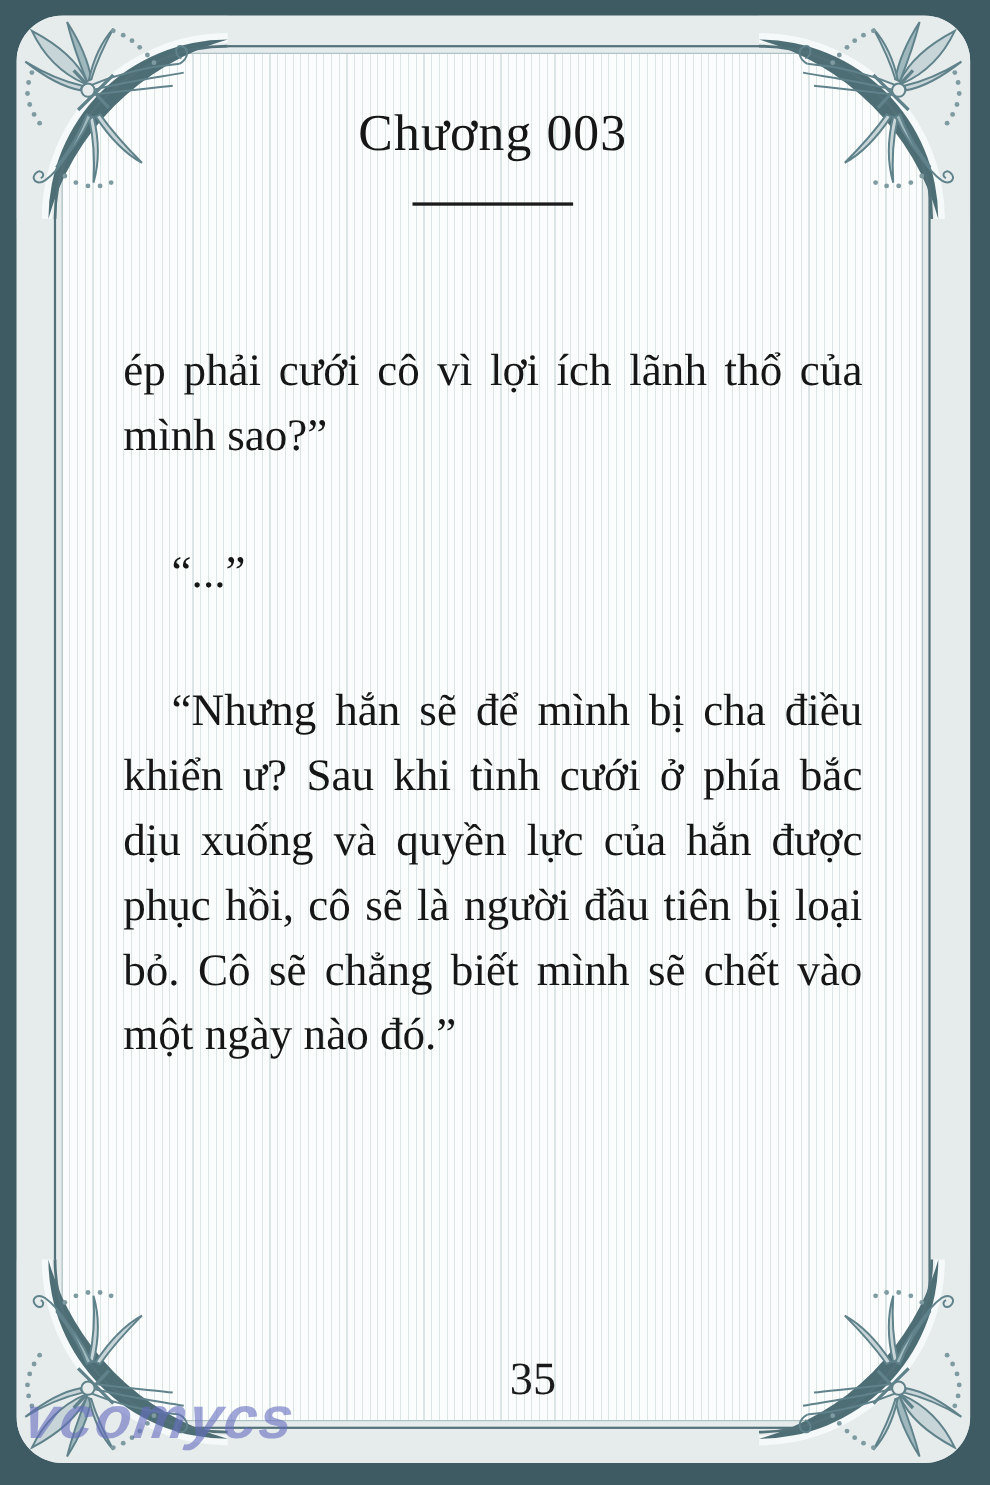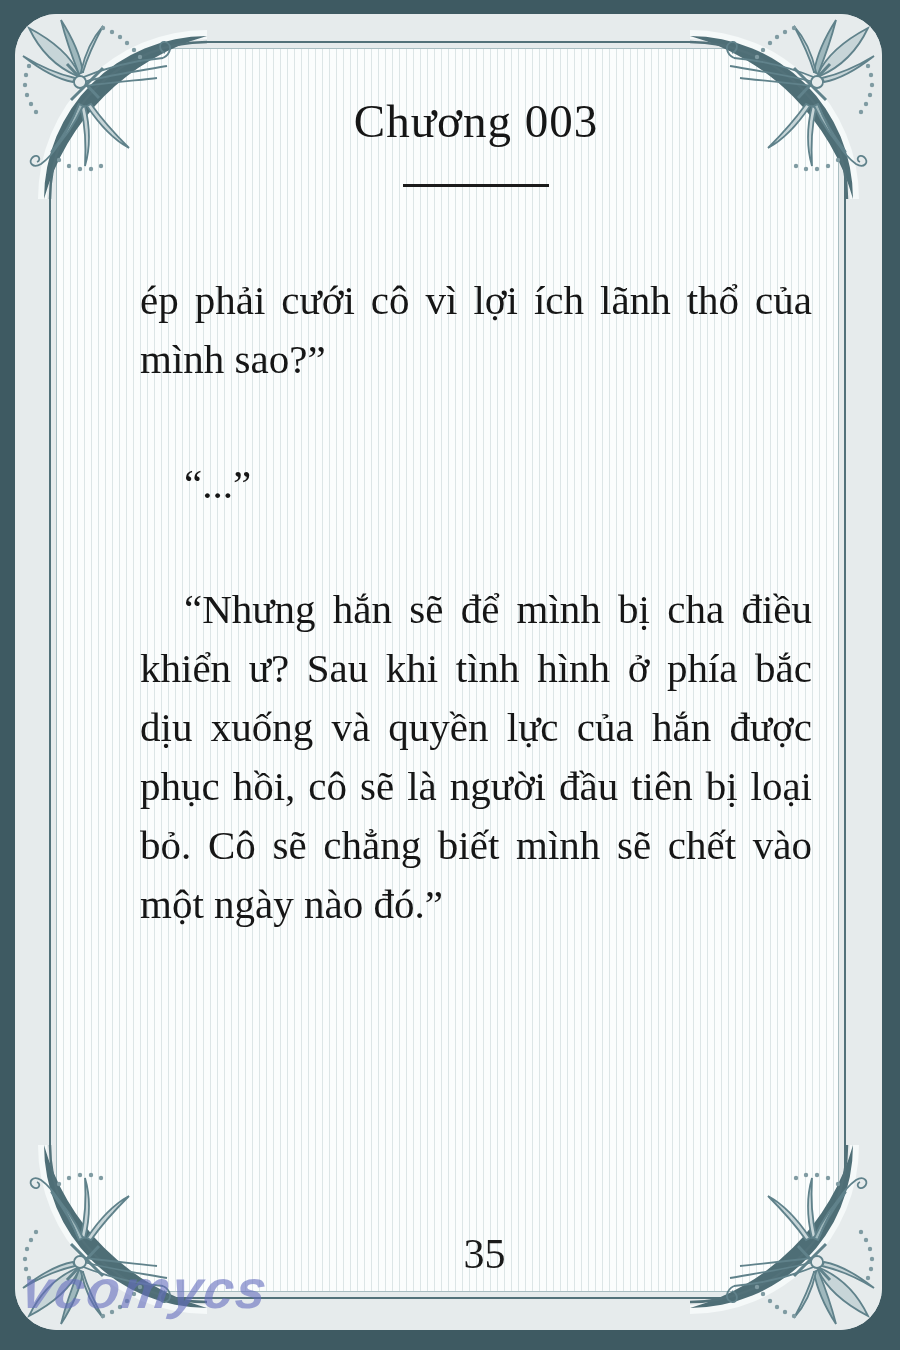--- a/index.html
+++ b/index.html
@@ -9,25 +9,25 @@
         padding:14px 18px 20px 15px;position:relative;}
   .inner{position:relative;width:867px;height:1316px;background:#e6ebec;
          border-radius:42px;overflow:hidden;}
   
   .frame-dark{position:absolute;top:27px;left:34px;right:36px;bottom:31px;
               border:2px solid #527179;}
   .frame-light{position:absolute;top:34px;left:41px;right:43px;bottom:38px;
                border:1px solid #a8bdc1;
                background:repeating-linear-gradient(90deg,#fbfdfd 0px,#fbfdfd 6px,#dce5e6 6px,#dce5e6 7px);}
   .corner-overlay{position:absolute;left:0;top:0;z-index:2;pointer-events:none;}
-  .text-area{position:absolute;top:80px;left:97px;width:672px;z-index:3;color:#161616;padding-left:28px;}
+  .text-area{position:absolute;top:80px;left:97px;width:672px;z-index:3;color:#161616;}
   h1.chapter-title{font-size:47px;font-weight:400;text-align:center;margin:0;letter-spacing:1px;}
   .divider{width:146px;border-top:3px solid #1b1b1b;margin:36px auto 0 auto;height:0;}
   p.para{font-size:41px;line-height:59px;margin:66px 0 0 0;text-align:justify;}
-  p.para-first{margin-top:84px;}
+  p.para-first{margin-top:120px;}
   p.indent{text-indent:44px;}
   .page-number{position:absolute;left:0;width:100%;top:1216px;text-align:center;
                font-size:42px;color:#1a1a1a;z-index:3;padding-left:36px;}
   .watermark{position:absolute;left:8px;top:1244px;z-index:4;
              font-family:"Liberation Sans","DejaVu Sans",sans-serif;
              font-style:italic;font-weight:bold;font-size:54px;letter-spacing:2px;
              color:rgba(100,108,190,0.60);transform:skewX(-8deg);}
 </style>
 </head>
 <body>
@@ -91,20 +91,20 @@
       <use href="#corner" transform="translate(867,0) scale(-1,1)"></use>
       <use href="#corner" transform="translate(0,1316) scale(1,-1)"></use>
       <use href="#corner" transform="translate(867,1316) scale(-1,-1)"></use>
     </svg>
 
     <div class="text-area">
       <h1 class="chapter-title">Chương 003</h1>
       <div class="divider"></div>
       <p class="para para-first">ép phải cưới cô vì lợi ích lãnh thổ của mình sao?”</p>
       <p class="para indent">“...”</p>
-      <p class="para indent">“Nhưng hắn sẽ để mình bị cha điều khiển ư? Sau khi tình hình ở phía bắc dịu xuống và quyền lực của hắn được phục hồi, cô sẽ là người đầu tiên bị loại bỏ. Cô sẽ chẳng biết mình sẽ chết vào một ngày nào đó.”</p>
+      <p class="para indent">“Nhưng hắn sẽ để mình bị cha điều khiển ư? Sau khi tình cưới ở phía bắc dịu xuống và quyền lực của hắn được phục hồi, cô sẽ là người đầu tiên bị loại bỏ. Cô sẽ chẳng biết mình sẽ chết vào một ngày nào đó.”</p>
     </div>
 
     <div class="page-number">35</div>
 
     <div class="watermark">vcomycs</div>
   </div>
 </div>
 
 </body></html>

